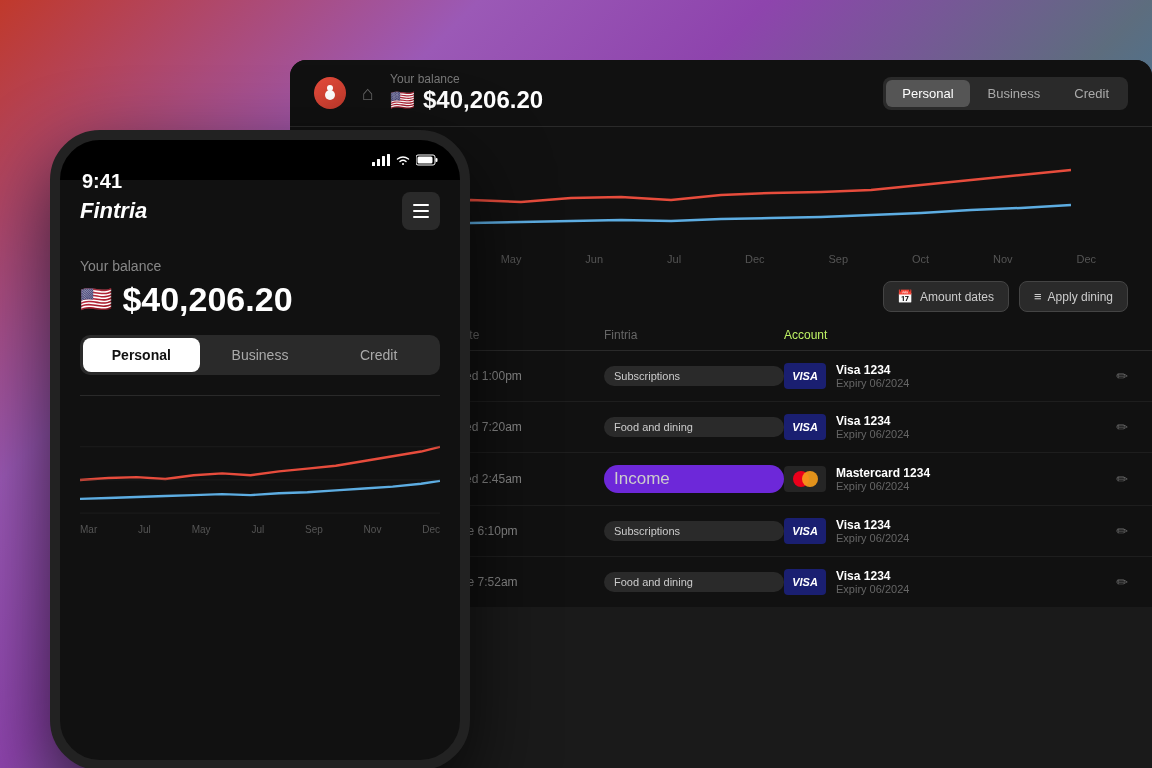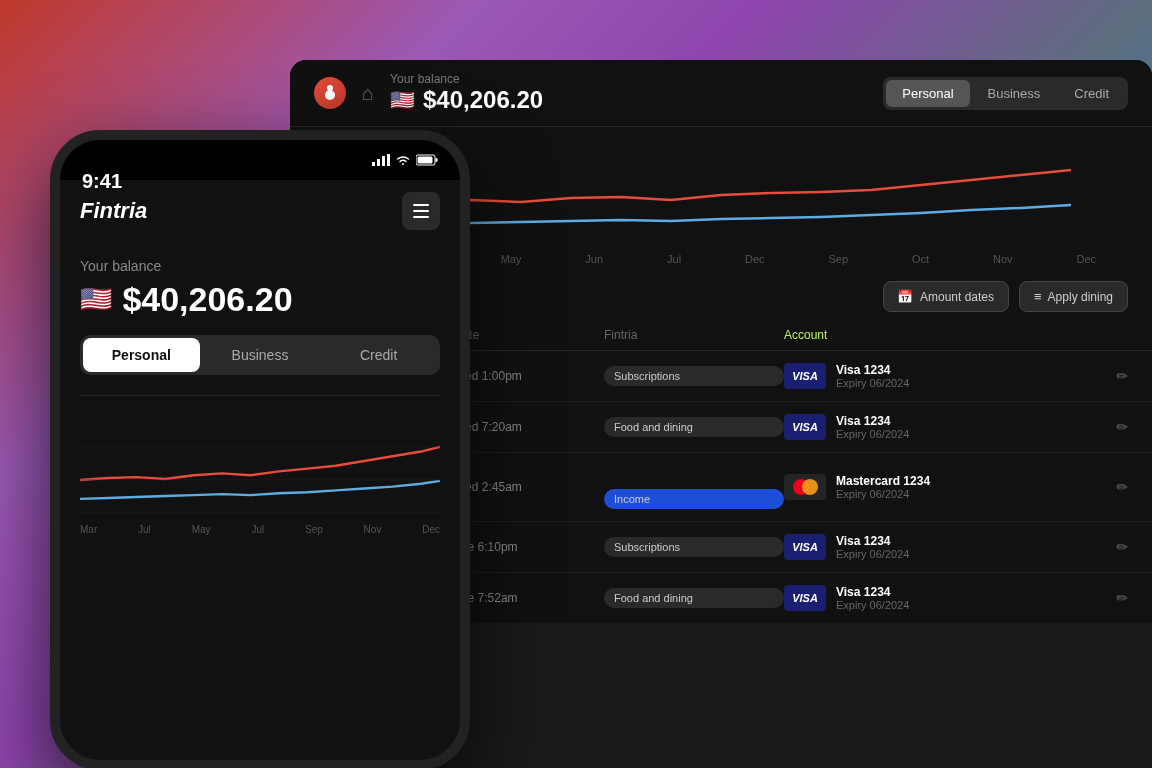--- a/index.html
+++ b/index.html
@@ -148,21 +148,21 @@
           <div style="color:white;font-size:12px;font-weight:600;">Visa 1234</div>
           <div style="color:#666;font-size:11px;">Expiry 06/2024</div>
         </div>
         <span style="margin-left:auto;color:#666;cursor:pointer;font-size:14px;">✏</span>
       </div>
     </div>
 
     <div style="display:grid;grid-template-columns:140px 150px 180px 1fr;align-items:center;padding:12px 24px;border-bottom:1px solid #1e1e1e;">
       <span style="color:#4ade80;font-size:13px;">+ $88.00</span>
       <span style="color:#888;font-size:12px;">Wed 2:45am</span>
-      <span style="background:#1d4ed8;color:#ccc;padding:4px 10px;border-radius:20px;font-size:11px;display:inline-block;margin-top:24px;">Income</span>
+      <span style="background:#6d28d9;color:#ccc;padding:4px 10px;border-radius:20px;font-size:17px;display:inline-block;">Income</span>
       <div style="display:flex;align-items:center;gap:10px;">
         <div style="width:42px;height:26px;border-radius:4px;background:#252525;display:flex;align-items:center;justify-content:center;">
           <div style="width:16px;height:16px;background:#eb001b;border-radius:50%;"></div>
           <div style="width:16px;height:16px;background:#f79e1b;border-radius:50%;margin-left:-7px;opacity:0.9;"></div>
         </div>
         <div>
           <div style="color:white;font-size:12px;font-weight:600;">Mastercard 1234</div>
           <div style="color:#666;font-size:11px;">Expiry 06/2024</div>
         </div>
         <span style="margin-left:auto;color:#666;cursor:pointer;font-size:14px;">✏</span>

